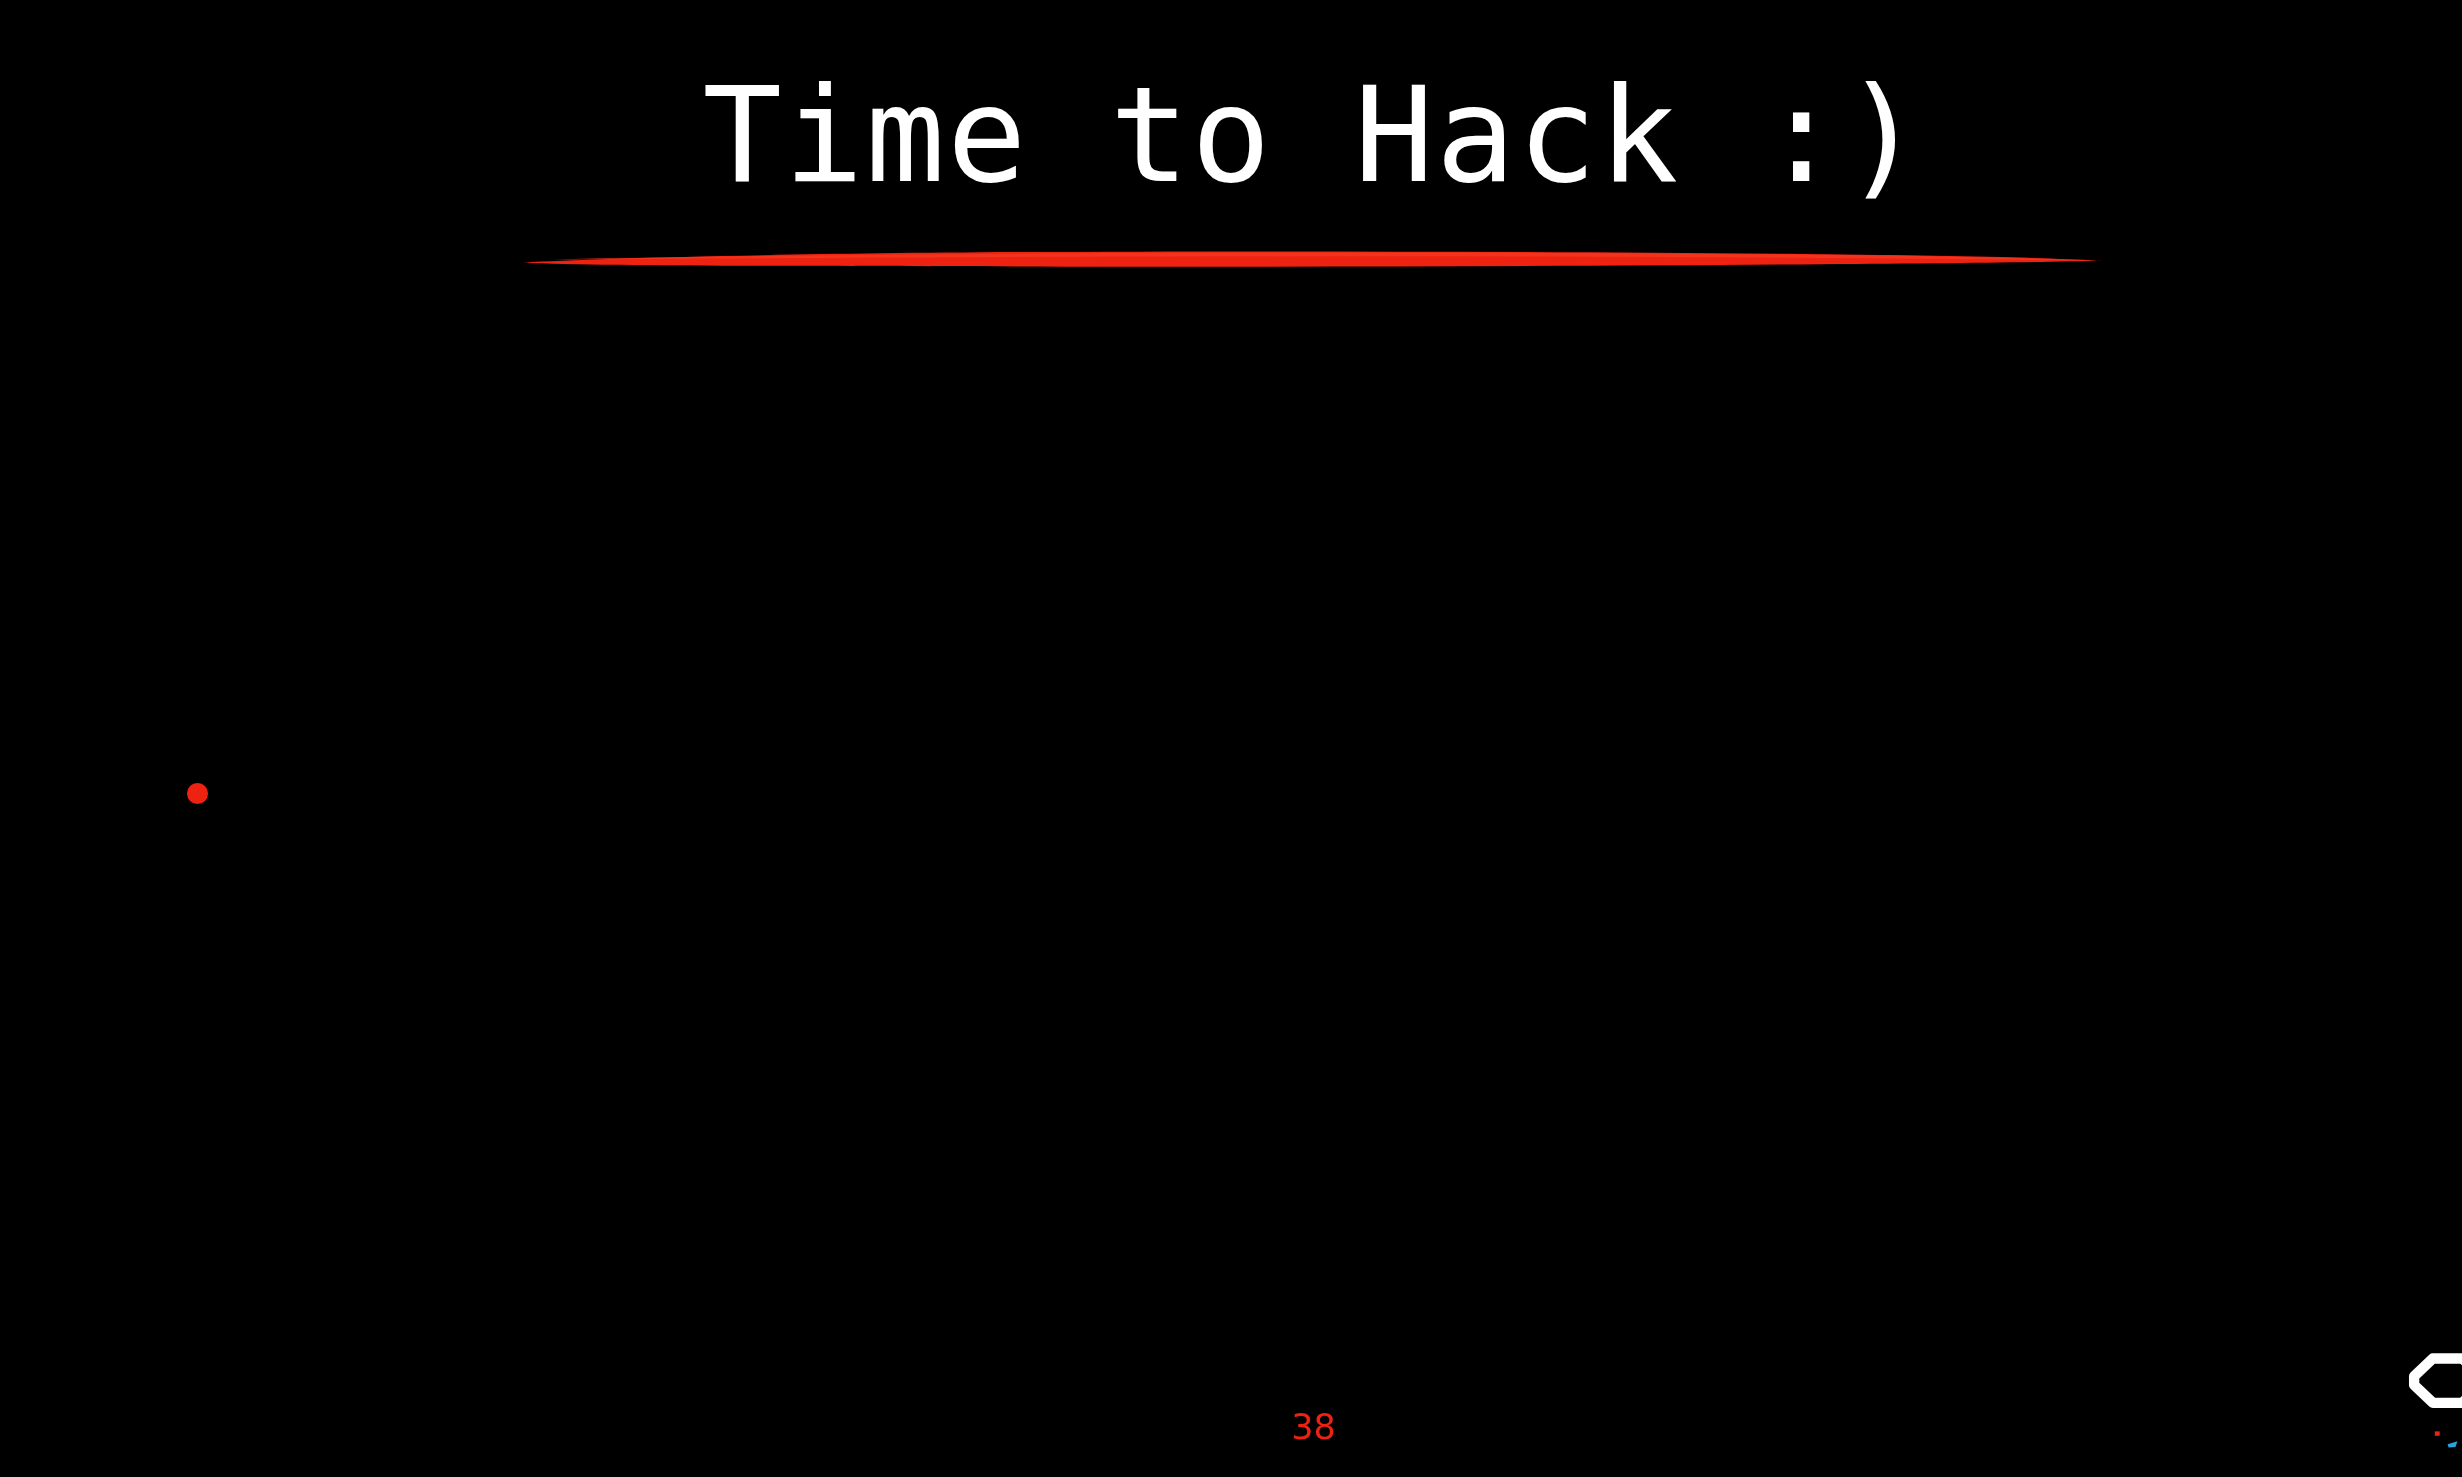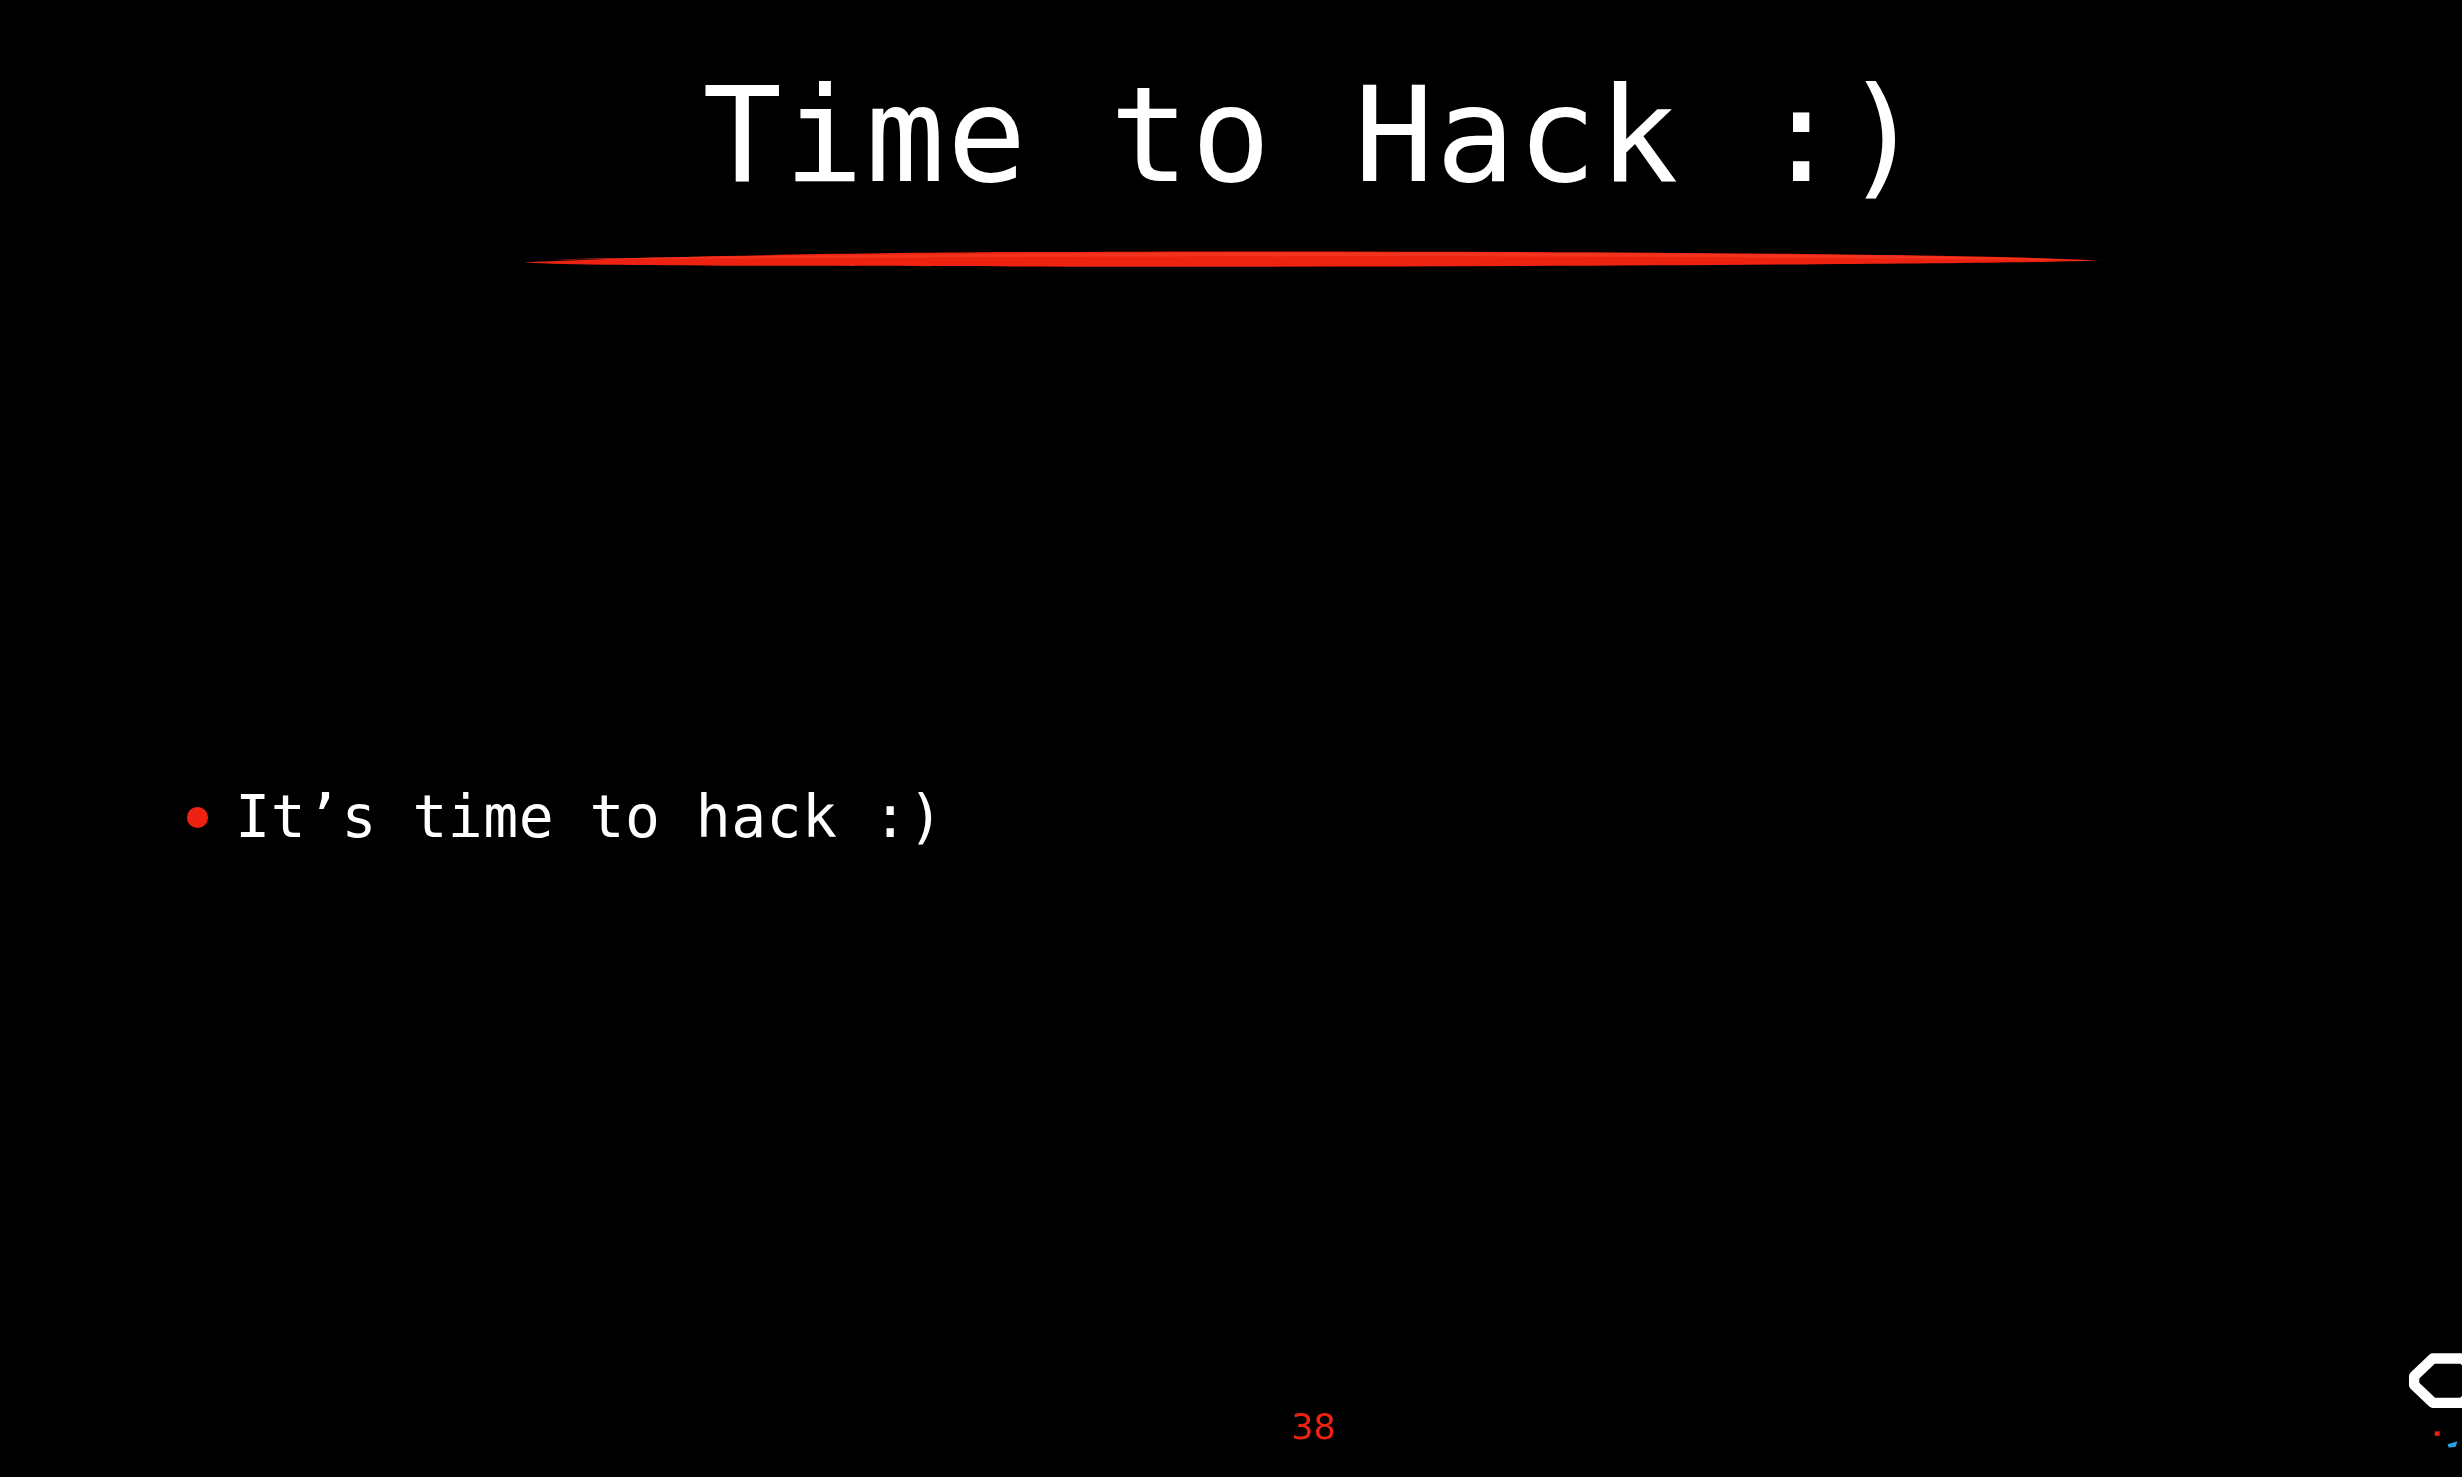--- a/index.html
+++ b/index.html
@@ -130,21 +130,20 @@
                C 400 58, 1200 50, 2000 52
                C 2600 54, 3000 60, 3215 69
                C 3000 66, 2600 62, 2000 60
                C 1200 58, 400 64, 60 66 Z" fill="#f2351f" opacity="0.9"></path>
     </svg>
   </div>
 
   <div class="content">
     <div class="bullet-row">
       <span class="bullet-marker"></span>
-      <span class="bullet-text">It’s time to hack :)</span>
     </div>
   </div>
 
   <div class="page-number">38</div>
 
   <div class="brand-logo">
     <svg viewBox="0 0 330 250">
 
       <g fill="none" stroke="#ffffff" stroke-width="21" stroke-linejoin="round" stroke-linecap="round">
         <path d="M 160 94

